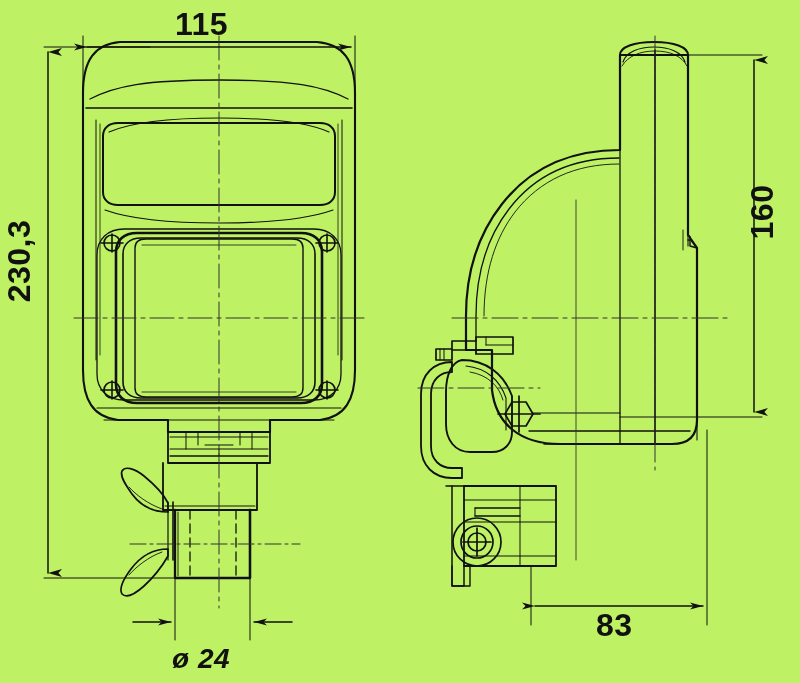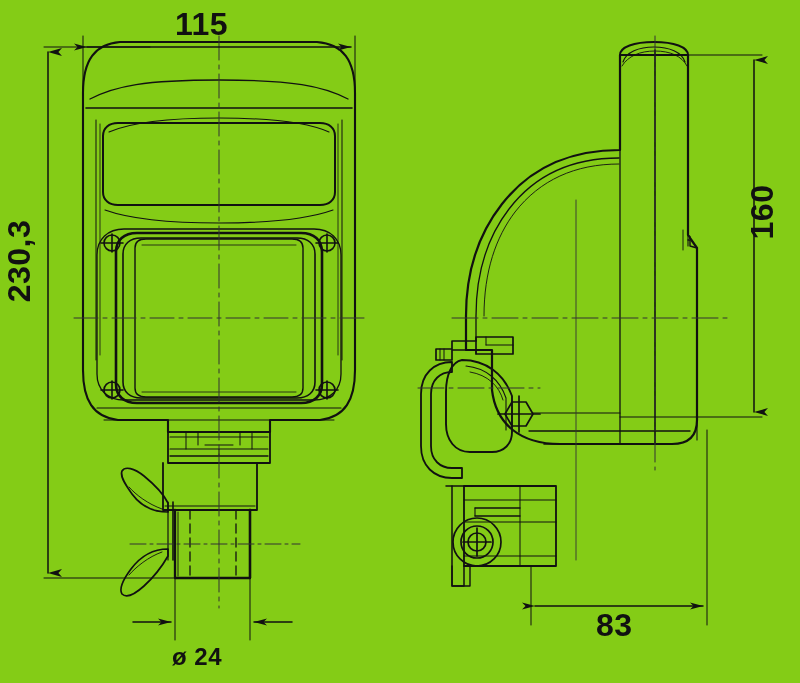--- a/index.html
+++ b/index.html
@@ -1,33 +1,33 @@
 <!DOCTYPE html>
 <html><head>
 <meta charset="utf-8">
 <title>Technical Drawing</title>
 <style>
   html,body{margin:0;padding:0;background:#ffffff;}
   body{width:800px;height:683px;overflow:hidden;
        font-family:"Liberation Sans","DejaVu Sans",sans-serif;}
-  #sheet{position:relative;width:800px;height:683px;background:#84cc16;}
+  #sheet{position:relative;width:800px;height:683px;background:#bef264;}
   svg.drawing{position:absolute;left:0;top:0;width:800px;height:683px;}
   .dimtext{
     position:absolute;
     font-family:"Liberation Sans","DejaVu Sans",sans-serif;
     font-weight:700;
     color:#111111;
     white-space:nowrap;
     letter-spacing:0.5px;
     line-height:1;
   }
   .t115{ left:175px; top:8px; font-size:32px; }
   .t2303{ left:-22px; top:245px; font-size:32px;
           transform:rotate(-90deg); transform-origin:50% 50%; }
-  .t24{ left:172px; top:645px; font-size:24px; }
+  .t24{ left:172px; top:645px; font-size:28px;font-style:italic; }
   .t160{ left:735px; top:196px; font-size:32px;
          transform:rotate(-90deg); transform-origin:50% 50%; }
   .t83{ left:596px; top:609px; font-size:32px;text-align:center; }
 </style>
 </head>
 <body>
 
 <div id="sheet">
 
   <svg class="drawing" viewBox="0 0 800 683">

